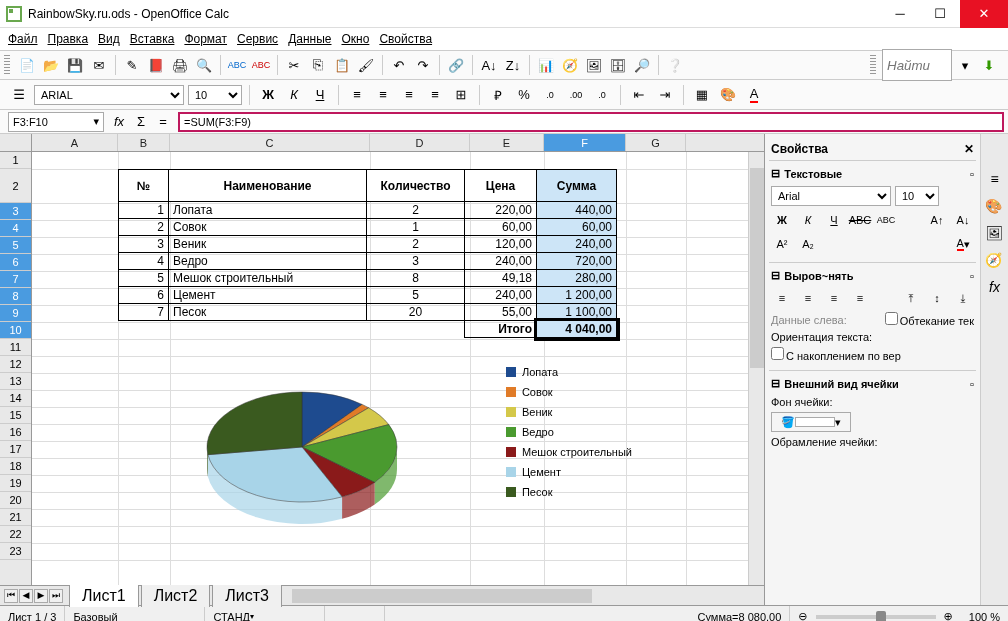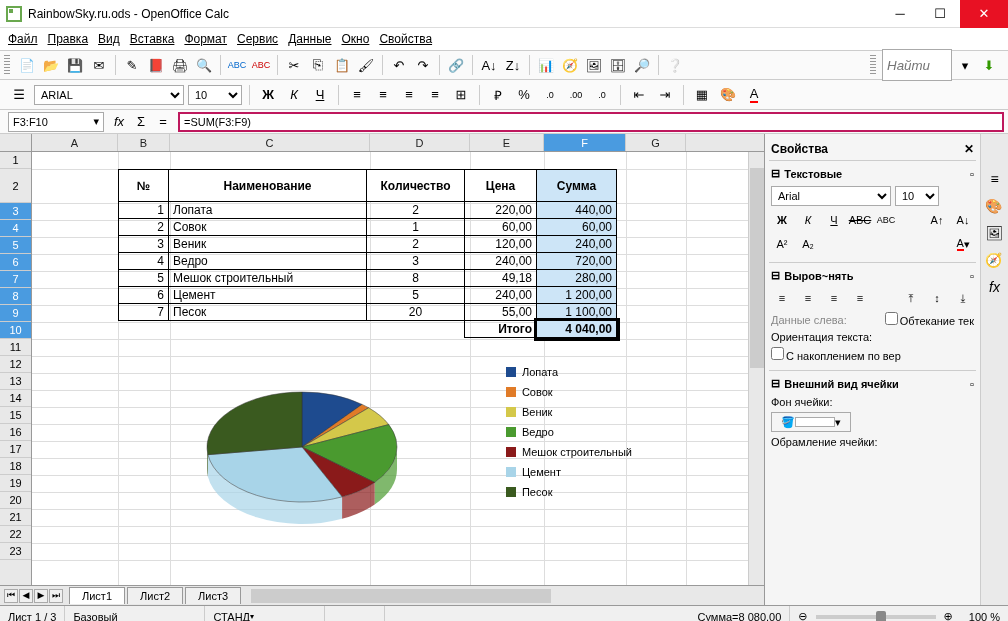--- a/index.html
+++ b/index.html
@@ -46,21 +46,21 @@
 .data-table .total { font-weight: bold; }
 .sel-cell { outline: 3px solid #000; }
 .chart-box { position: absolute; top: 200px; left: 130px; width: 470px; height: 200px; }
 .legend { position: absolute; right: 0; top: 10px; font-size: 11px; }
 .legend-item { display: flex; align-items: center; gap: 6px; height: 20px; }
 .legend-sq { width: 10px; height: 10px; }
 .pie { position: absolute; left: 20px; top: 10px; }
 .sheet-tabs { height: 20px; background: #e8e8e8; border-top: 1px solid #999; display: flex; align-items: center; }
 .tab-nav { display: flex; gap: 1px; padding: 0 4px; }
 .tab-nav-btn { width: 14px; height: 14px; font-size: 9px; text-align: center; border: 1px solid #aaa; background: #f0f0f0; }
-.tab { padding: 2px 12px; border: 1px solid #999; border-bottom: none; background: #f0f0f0; font-size: 11px; margin-left: 2px; }
+.tab { padding: 2px 12px; border: 1px solid #999; border-bottom: none; background: #f0f0f0; font-size: 16px; margin-left: 2px; }
 .tab.active { background: #fff; font-weight: normal; }
 .hscroll { flex: 1; height: 14px; background: #e8e8e8; margin-left: 10px; position: relative; }
 .hscroll .thumb { position: absolute; left: 0; width: 300px; height: 14px; background: #ccc; }
 .sidebar { width: 244px; border-left: 1px solid #999; background: #f5f5f5; display: flex; }
 .sidebar-icons { width: 28px; background: #eaeaea; border-left: 1px solid #ccc; padding-top: 30px; }
 .sb-icon { width: 24px; height: 24px; margin: 3px auto; display: flex; align-items: center; justify-content: center; font-size: 14px; }
 .sidebar-panel { flex: 1; padding: 4px; }
 .panel-title { font-weight: bold; font-size: 12px; padding: 4px 2px; display: flex; justify-content: space-between; }
 .panel-sec { border-top: 1px solid #ccc; padding: 4px 2px; }
 .sec-head { font-size: 11px; font-weight: bold; padding: 2px 0 6px 0; display: flex; align-items: center; gap: 4px; }

